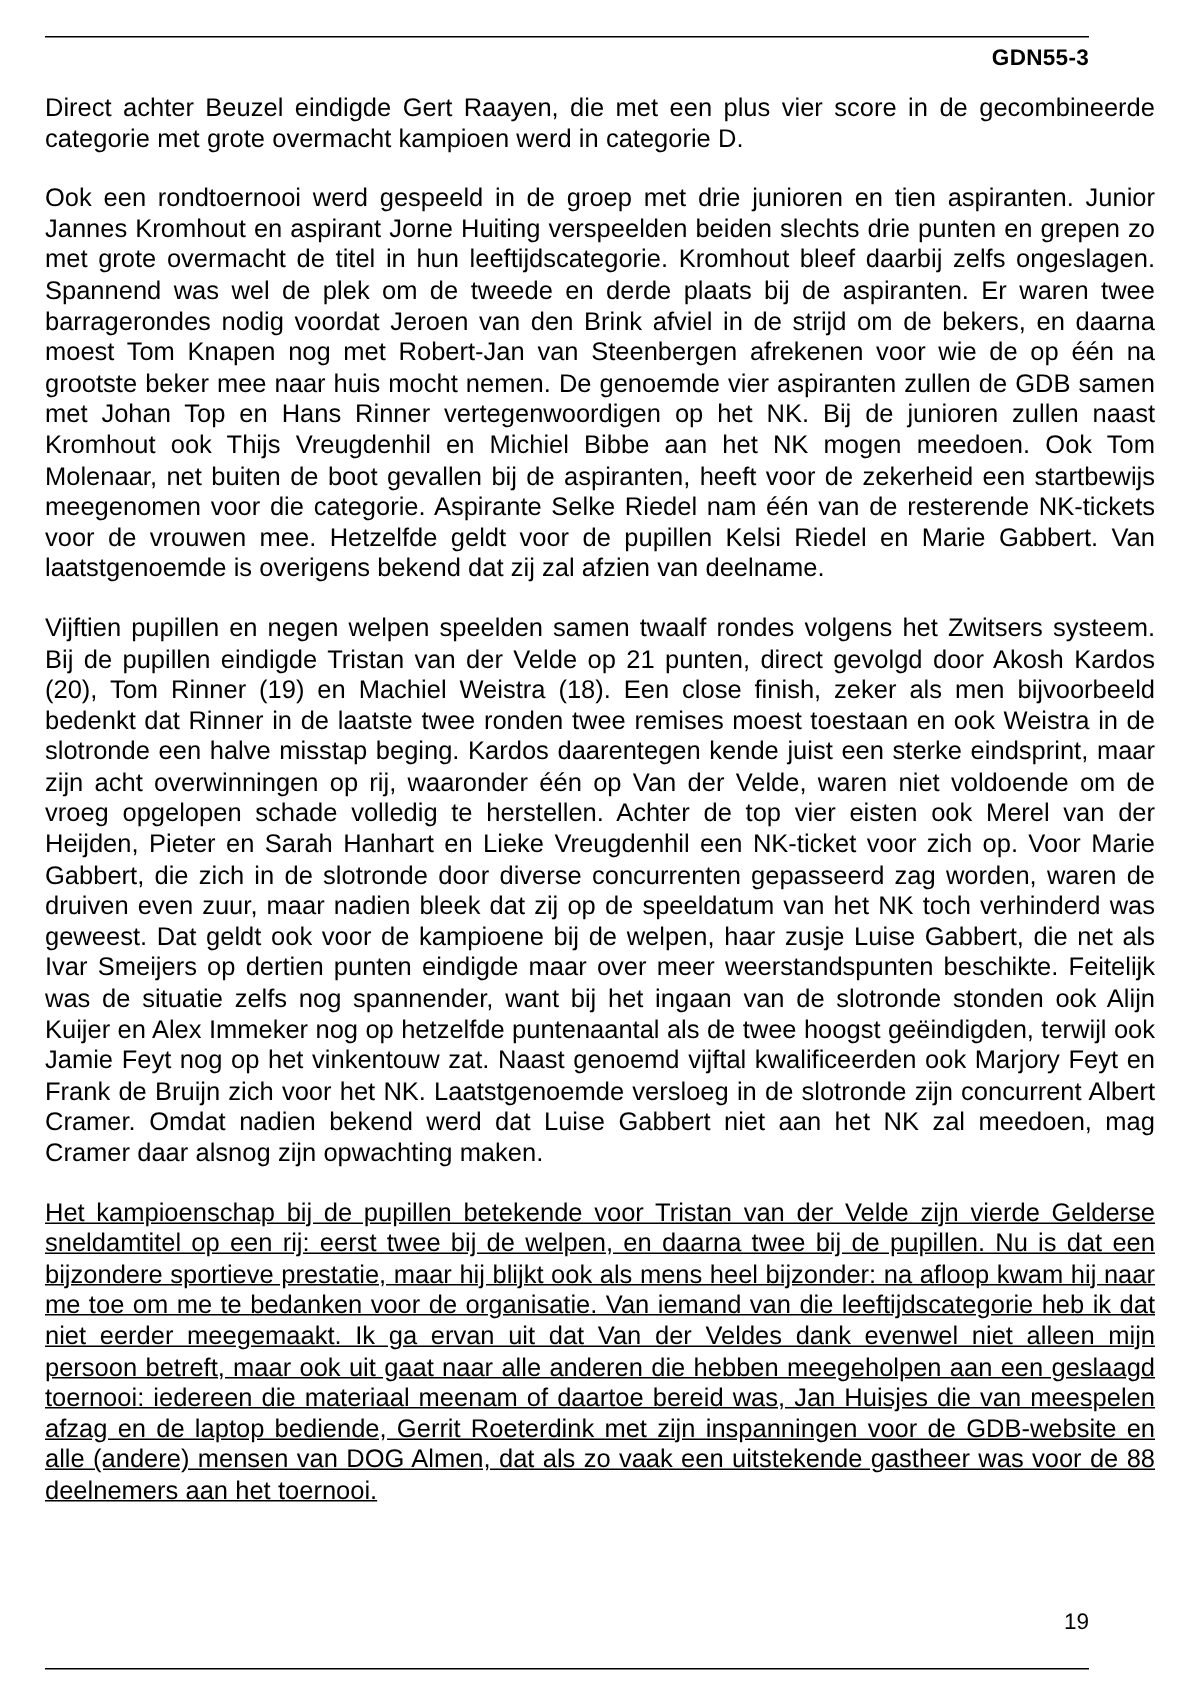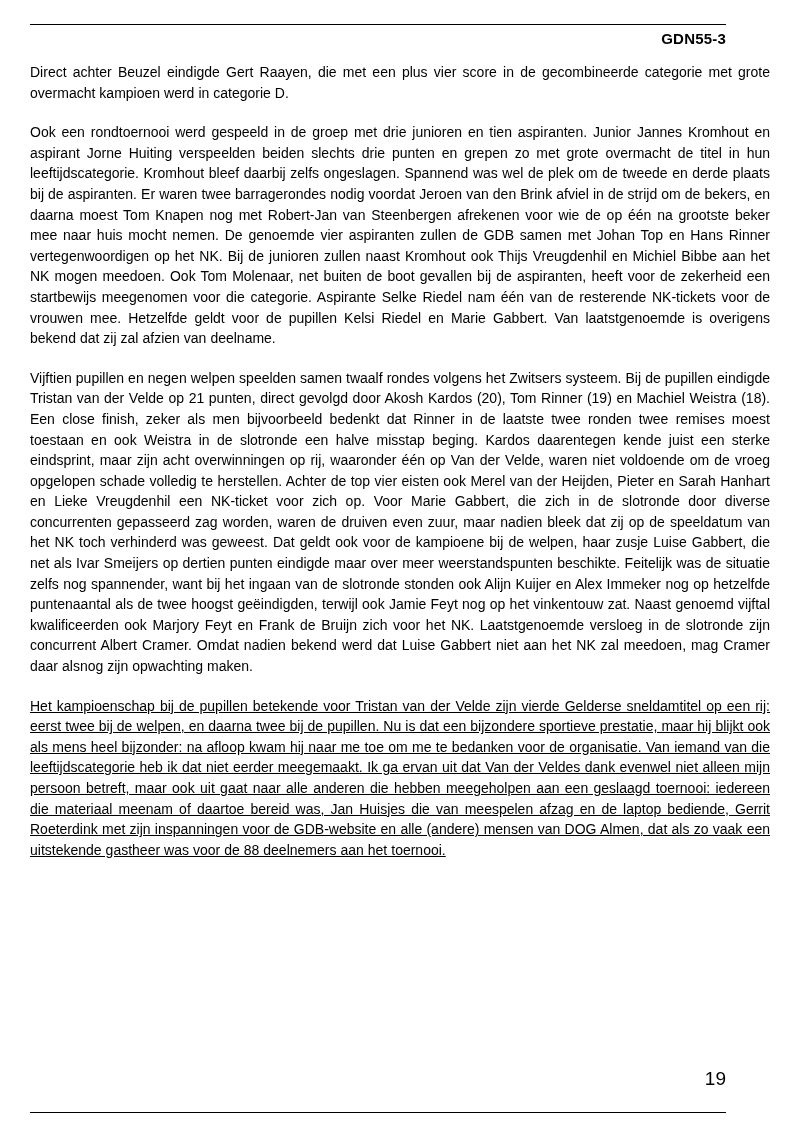--- a/index.html
+++ b/index.html
@@ -38,35 +38,35 @@
     letter-spacing: 0.2px;
   }
   .content {
     position: absolute;
     left: 30px;
     top: 62px;
     width: 740px;
   }
   .para {
     text-align: justify;
-    font-size: 14px;
+    font-size: 17px;
     line-height: 20.6px;
     margin: 0 0 19px 0;
     word-spacing: 0.1px;
     hyphens: none;
   }
   .para:last-child {
     margin-bottom: 0;
     text-decoration: underline;
   }
   .page-number {
     position: absolute;
     right: 30px;
     bottom: 41px;
-    font-size: 19px;
+    font-size: 15px;
     margin-left: 26px;
   }
   .footer-rule {
     position: absolute;
     left: 30px;
     right: 30px;
     bottom: 18px;
     border-top: 1px solid #000000;
   }
 </style>

